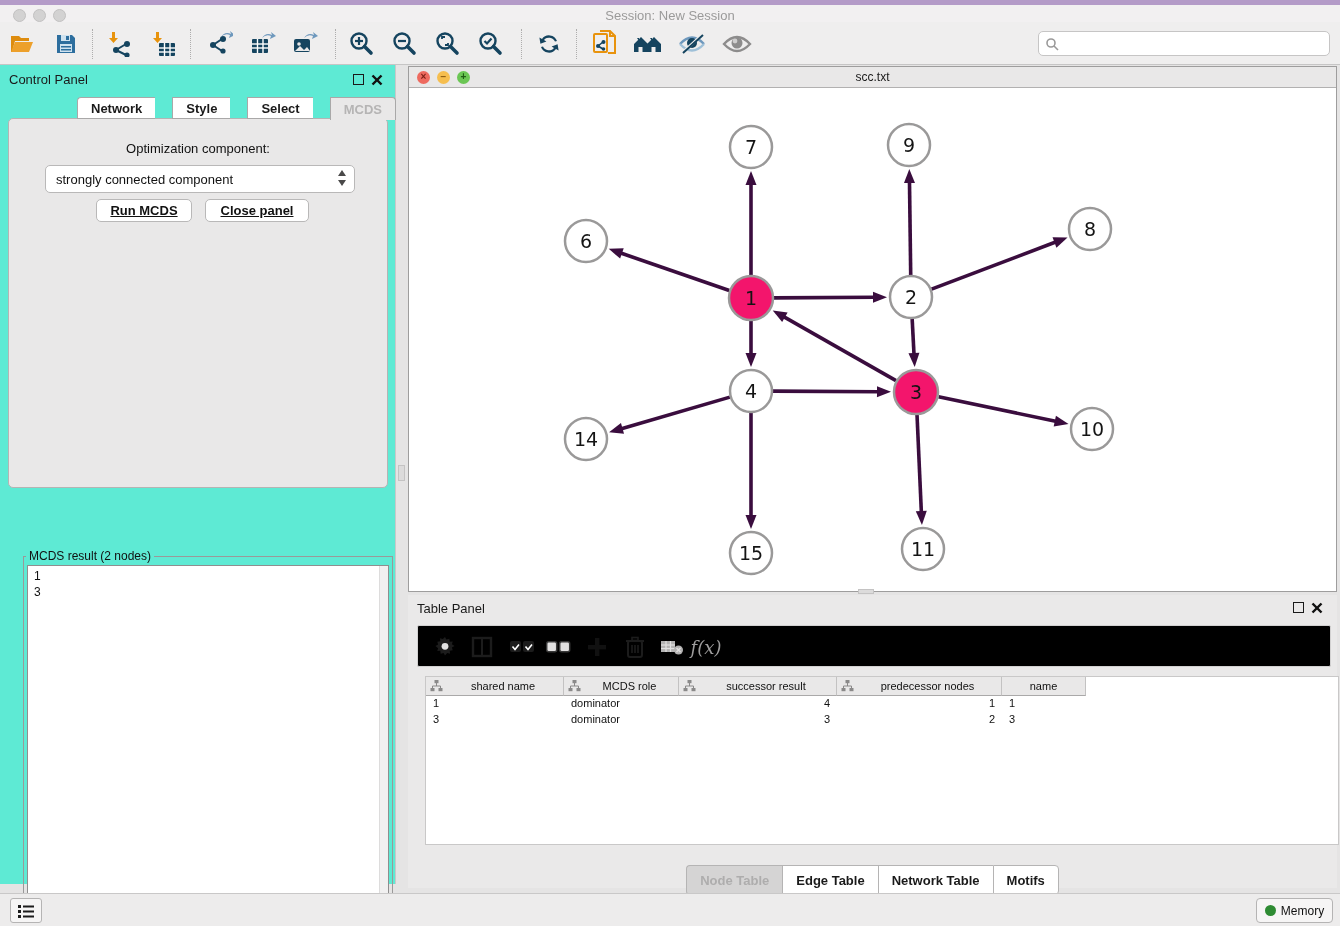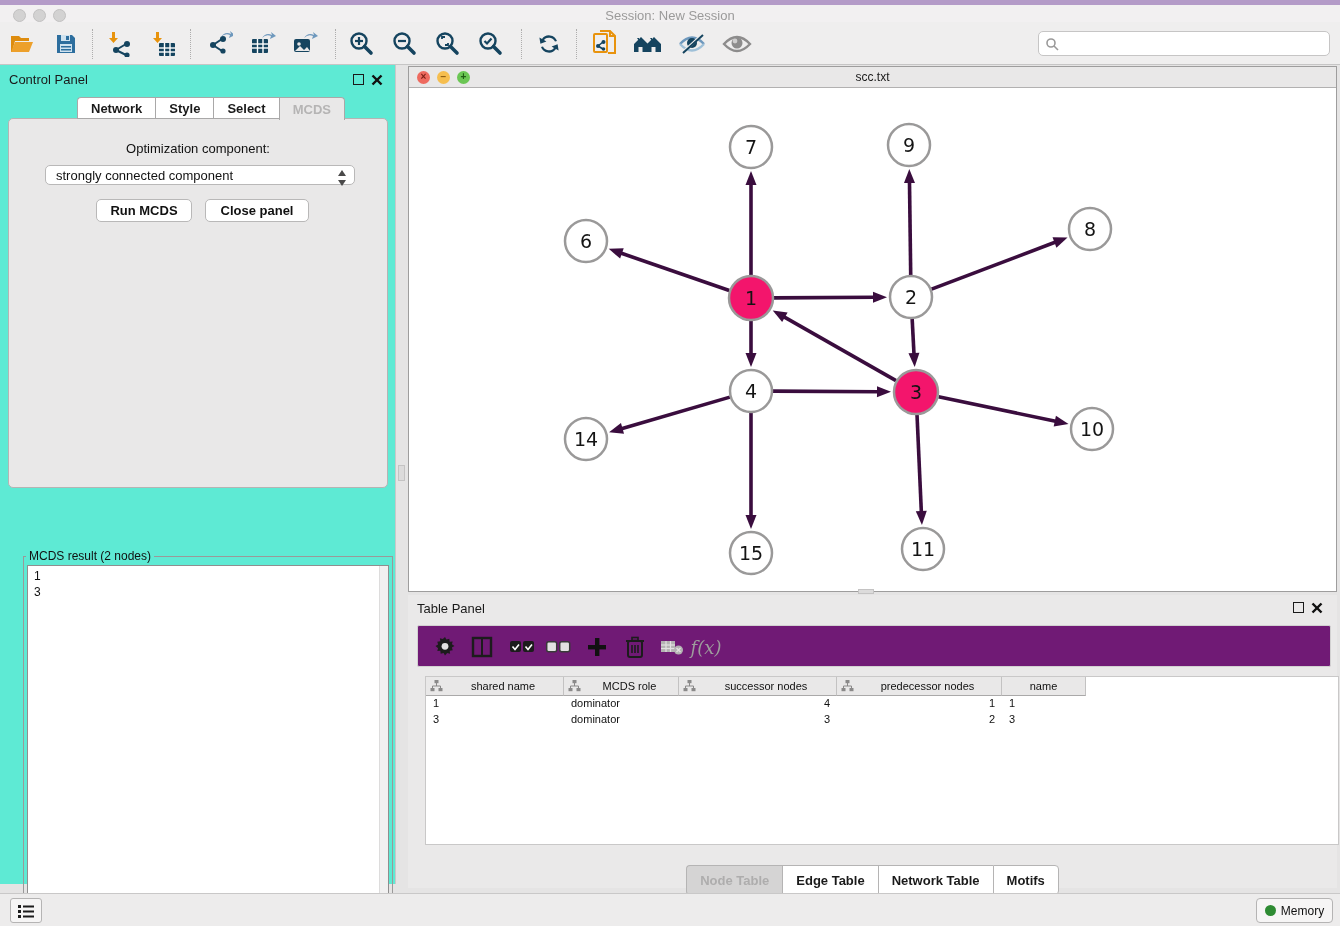--- a/index.html
+++ b/index.html
@@ -26,38 +26,38 @@
     align-items:center; padding-left:6px; }
   #search-box input { border:none; outline:none; flex:1; height:20px; font-size:12px;
     background:transparent; font-family:"Liberation Sans",sans-serif; }
 
   
   #control-panel { position:absolute; left:0; top:65px; width:396px; height:819px;
     background:#5eead4; border-right:1px solid #c9c8c8; }
   #cp-title { position:absolute; left:9px; top:7px; font-size:13px; color:#1a1a1a; }
   .panel-float { position:absolute; width:11px; height:11px; border:1.6px solid #1a1a1a; cursor:pointer; }
   .panel-close { position:absolute; width:12px; height:12px; cursor:pointer; }
-  #cp-tabs { position:absolute; left:77px; top:32px; height:30px; display:flex; z-index:3; }
+  #cp-tabs { position:absolute; left:77px; top:32px; height:30px; display:flex; z-index:3;gap:17px; }
   .cp-tab { height:22px; padding:0 13px; background:#fff; border:1px solid #a9a8a8;
     border-right:none; font-size:13px; font-weight:bold; color:#1a1a1a;
     display:flex; align-items:center; cursor:pointer; }
   .cp-tab:first-child { border-radius:4px 0 0 0; }
   .cp-tab.tab-active { background:#e9e8e8; color:#b5b4b4; border-right:1px solid #a9a8a8;
     border-bottom:none; border-radius:0 4px 0 0; height:23px; }
   #cp-body { position:absolute; left:8px; top:53px; width:380px; height:370px;
     background:#e9e8e8; border:1px solid #b5b4b4; border-radius:5px; }
   #opt-label { position:absolute; top:22px; width:100%; text-align:center; font-size:13px; color:#111; }
-  #criterion-select { position:absolute; left:36px; top:46px; width:310px; height:20px;
+  #criterion-select { position:absolute; left:36px; top:46px; width:310px; height:28px;
     background:#fff; border:1px solid #b9b8b8; border-radius:5px; display:flex;
     align-items:center; padding:0 22px 0 10px; font-size:13px; color:#111; cursor:pointer; }
   #criterion-select .chevrons { position:absolute; right:7px; top:3px; }
   .cp-btn { position:absolute; top:80px; height:23px; background:#fff; border:1px solid #b9b8b8;
     border-radius:5px; font-size:13px; font-weight:bold; color:#111;
     display:flex; align-items:center; justify-content:center; cursor:pointer;
-    font-family:"Liberation Sans",sans-serif; }
+    font-family:"Liberation Sans",sans-serif;text-decoration:underline; }
   #run-btn { left:87px; width:96px; }
   #closepanel-btn { left:196px; width:104px; }
   #mcds-fieldset { position:absolute; left:14px; top:430px; width:370px; height:382px;
     border:1px solid #9a9999; }
   #mcds-fieldset legend { font-size:12px; color:#111; padding:0 3px; margin-left:2px; }
   #mcds-list { position:absolute; left:3px; top:2px; right:3px; bottom:4px; background:#fff;
     border:1px solid #8f8e8e; font-size:12px; color:#111; padding:2px 6px; line-height:16px; }
   #mcds-scroll { position:absolute; right:0; top:0; bottom:0; width:9px; background:#f1f0f0;
     border-left:1px solid #dddcdc; }
 
@@ -69,21 +69,21 @@
   .traffic { position:absolute; top:4px; width:13px; height:13px; border-radius:50%;
     font-size:10px; font-weight:bold; text-align:center; line-height:12px; cursor:pointer; }
   #net-title { position:absolute; top:3px; width:100%; text-align:center; font-size:12px; color:#1a1a1a; }
   #graph-svg { position:absolute; left:0; top:21px; }
 
   
   #table-panel { position:absolute; left:408px; top:595px; width:929px; height:293px;
     background:#eae9e9; }
   #tp-title { position:absolute; left:9px; top:6px; font-size:13px; color:#1a1a1a; }
   #tp-toolbar { position:absolute; left:9px; top:30px; width:914px; height:42px;
-    background:#701a75; border:1px solid #d2d1d1; border-radius:2px; }
+    background:#000000; border:1px solid #d2d1d1; border-radius:2px; }
   .tp-icon { position:absolute; top:5px; width:32px; height:32px; display:flex;
     align-items:center; justify-content:center; cursor:pointer; }
   .fx { font-family:"DejaVu Serif", serif; font-style:italic; font-size:18px; color:#9e9d9d; }
   #tp-table { position:absolute; left:17px; top:81px; width:914px; height:169px;
     background:#fff; border:1px solid #c9c8c8; }
   #tp-header { display:flex; height:19px; }
   .th-cell { position:relative; display:flex; align-items:center; background:#e9e8e8;
     border-right:1px solid #c3c2c2; border-bottom:1px solid #aaa9a9; cursor:pointer; }
   .th-cell .th-label { flex:1; text-align:center; font-size:11px; color:#111; }
   .th-cell .hier { margin-left:4px; }
@@ -477,21 +477,21 @@
           </svg>
         <span class="th-label">MCDS role</span>
       </div>
       <div class="th-cell" style="width:158px">
         <svg class="hier" width="13" height="12" viewBox="0 0 13 12">
             <rect x="4.5" y="0" width="4" height="3.2" fill="#8a8989"></rect>
             <path d="M6.5 3 v3 M2.5 6 h8 M2.5 6 v2 M10.5 6 v2" stroke="#8a8989" stroke-width="1" fill="none"></path>
             <rect x="0.5" y="8" width="4" height="3.2" fill="#8a8989"></rect>
             <rect x="8.5" y="8" width="4" height="3.2" fill="#8a8989"></rect>
           </svg>
-        <span class="th-label">successor nodes</span>
+        <span class="th-label">successor result</span>
       </div>
       <div class="th-cell" style="width:165px">
         <svg class="hier" width="13" height="12" viewBox="0 0 13 12">
             <rect x="4.5" y="0" width="4" height="3.2" fill="#8a8989"></rect>
             <path d="M6.5 3 v3 M2.5 6 h8 M2.5 6 v2 M10.5 6 v2" stroke="#8a8989" stroke-width="1" fill="none"></path>
             <rect x="0.5" y="8" width="4" height="3.2" fill="#8a8989"></rect>
             <rect x="8.5" y="8" width="4" height="3.2" fill="#8a8989"></rect>
           </svg>
         <span class="th-label">predecessor nodes</span>
       </div>

